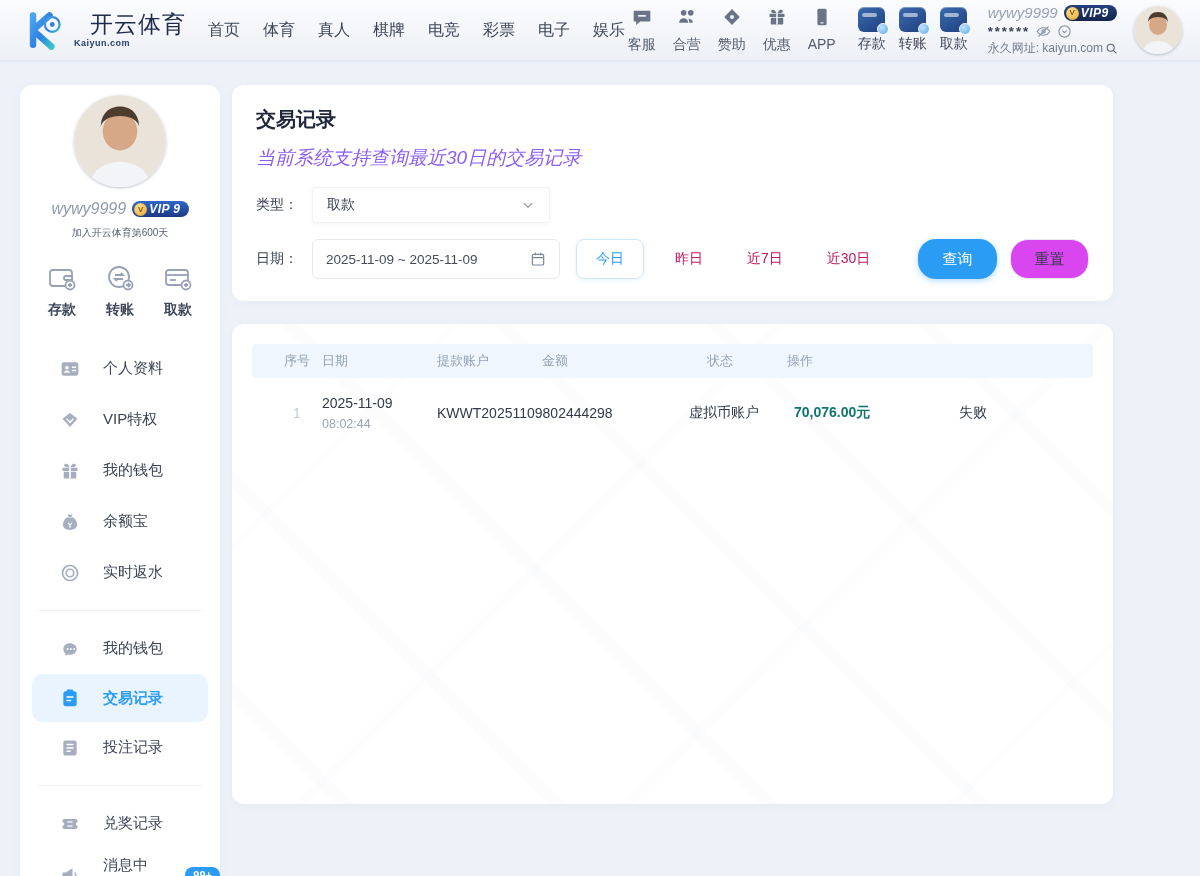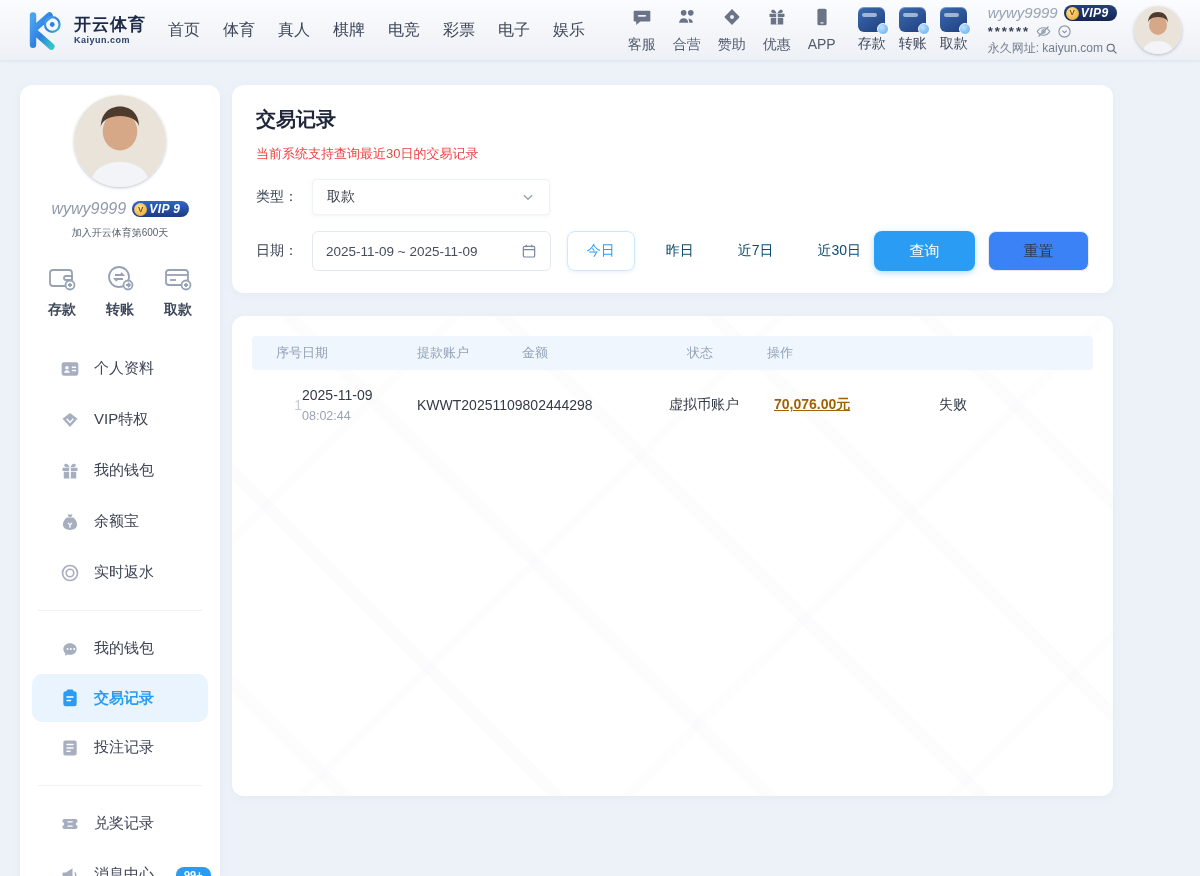--- a/index.html
+++ b/index.html
@@ -7,21 +7,21 @@
     font-family:"Liberation Sans","DejaVu Sans",sans-serif;
     background:#edf2f9; color:#3b4354; }
 
   
   .topbar { height:60px; width:100%; display:flex; align-items:center;
     background:linear-gradient(180deg,#fbfcfe,#edf0f5);
     box-shadow:0 1px 3px rgba(120,135,160,.15); padding:0 18px 0 22px; position:relative; z-index:5;}
   .logo { display:flex; align-items:center; gap:8px; cursor:pointer;}
   .logo-mark { width:44px; height:44px; }
   .logo-text { display:flex; flex-direction:column; line-height:1; }
-  .logo-cn { font-size:17px; font-weight:bold; color:#1e2a4a; letter-spacing:1px;}
+  .logo-cn { font-size:23px; font-weight:normal; color:#1e2a4a; letter-spacing:1px;margin-left:16px;}
   .logo-en { font-size:9px; color:#27406e; font-weight:bold; margin-top:3px; letter-spacing:.5px;}
   .mainnav { display:flex; align-items:center; gap:23px; margin-left:22px; }
   .mainnav .nav-item { font-size:16px; color:#3e4759; cursor:pointer; white-space:nowrap;}
   .topbar-right { margin-left:auto; display:flex; align-items:center; gap:16px;}
   .qa-group { display:flex; gap:17px; }
   .qa { display:flex; flex-direction:column; align-items:center; gap:9px; cursor:pointer; color:#6b7487;}
   .qa svg { width:20px; height:20px; }
   .qa .qa-label { font-size:14px; color:#525c6e; }
   .wa-group { display:flex; gap:13px; margin-left:6px;}
   .wa { display:flex; flex-direction:column; align-items:center; gap:3px; cursor:pointer;}
@@ -61,75 +61,75 @@
   .sb-profile { display:flex; flex-direction:column; align-items:center; padding-top:0px;}
   .avatar-lg { width:92px; height:92px; }
   .sb-userline { display:flex; align-items:center; gap:6px; margin-top:13px;}
   .sb-username { font-size:16px; font-style:italic; color:#8f9aac;}
   .sb-join { margin-top:8px; font-size:10px; color:#555f70;}
   .sb-quick { display:flex; justify-content:space-between; padding:0 26px; margin-top:22px;}
   .sbq { display:flex; flex-direction:column; align-items:center; gap:7px; cursor:pointer; color:#98a2b5;}
   .sbq svg { width:32px; height:32px;}
   .sbq-label { font-size:14px; color:#3e4759; font-weight:bold;}
   .sb-menu { margin-top:24px;}
-  .sb-item { display:flex; align-items:center; gap:14px; height:51px; padding-left:40px;
+  .sb-item { display:flex; align-items:center; gap:23px; height:51px; padding-left:40px;
     font-size:15px; color:#3c4354; cursor:pointer; position:relative;}
   .sb-item svg { width:20px; height:20px; color:#a6aec0; flex-shrink:0;}
   .sb-item.active { margin:0 12px; padding-left:28px; height:48px; border-radius:10px;
     background:#e9f4fe; color:#2b9cf4; font-weight:bold;}
   .sb-item.active svg { color:#2b9cf4;}
   .sb-divider { height:1px; background:#eef1f6; margin:12px 18px;}
   .sb-badge { background:#2b9cf4; color:#fff; font-size:11px; font-weight:bold;
     border-radius:10px; padding:2px 8px; margin-left:8px;}
 
   
   .main { flex:1; display:flex; flex-direction:column; gap:23px; min-width:0;}
   .card { background:#fff; border-radius:12px; box-shadow:0 2px 8px rgba(140,155,180,.08);}
   .filter-card { padding:21px 24px 22px; }
   .page-title { font-size:20px; font-weight:bold; color:#20273a; }
-  .page-subtitle { font-size:13px; color:#ef4444; margin-top:12px;}
+  .page-subtitle { font-size:19px; color:#8b5cf6; margin-top:12px;font-style:italic;}
   .filter-row { display:flex; align-items:center; margin-top:16px;}
   .f-label { font-size:14px; color:#3b4354; width:56px; flex-shrink:0;}
   .type-select { width:238px; height:36px; display:flex; align-items:center; justify-content:space-between;
     padding:0 14px; background:#fff; border:1px solid #f0f2f6; border-radius:4px;
     box-shadow:0 1px 4px rgba(150,165,185,.12); font-size:14px; color:#333a48; cursor:pointer;}
   .type-select svg { width:14px; height:14px; color:#9aa3b3;}
   .date-box { width:248px; height:40px; display:flex; align-items:center; justify-content:space-between;
     padding:0 13px; border:1px solid #e4e9f0; border-radius:6px; font-size:13.5px; color:#454c5c; cursor:pointer;}
   .date-box svg { width:16px; height:16px; color:#7a879c;}
   .date-tabs { display:flex; align-items:center; margin-left:16px; gap:18px;}
-  .dtab { font-size:14px; color:#0c4a6e; padding:10px 13px; cursor:pointer; white-space:nowrap;}
+  .dtab { font-size:14px; color:#be185d; padding:10px 13px; cursor:pointer; white-space:nowrap;}
   .dtab.active { color:#2b9cf4; border:1px solid #cfe7fb; border-radius:8px; padding:10px 19px;
     box-shadow:0 1px 4px rgba(100,160,220,.15);}
   .filter-btns { margin-left:auto; display:flex; gap:13px;}
-  .btn { height:40px; width:101px; border-radius:8px; font-size:15px; display:flex;
+  .btn { height:40px; width:79px; border-radius:18px; font-size:15px; display:flex;
     align-items:center; justify-content:center; cursor:pointer; font-family:Liberation Sans, sans-serif;}
   .btn-primary { background:#2b9cf4; color:#fff; border:none; box-shadow:0 2px 6px rgba(43,156,244,.35);}
-  .btn-plain { background:#3b82f6; color:#333a48; border:1px solid #e6eaf0;}
+  .btn-plain { background:#d946ef; color:#333a48; border:1px solid #e6eaf0;}
 
   .table-card { height:480px; padding:20px; position:relative; overflow:hidden;}
   .watermark { position:absolute; inset:0; pointer-events:none; opacity:.5;
     background:
       repeating-linear-gradient(45deg, transparent 0 74px, rgba(150,165,190,.055) 74px 86px, transparent 86px 150px),
       repeating-linear-gradient(-45deg, transparent 0 110px, rgba(150,165,190,.03) 110px 118px, transparent 118px 230px);}
   .tbl { position:relative; z-index:1;}
   .t-head { display:flex; align-items:center; background:#eff6fd; border-radius:4px; height:34px;
     font-size:13px; color:#93a2b8;}
   .t-row { display:flex; align-items:center; padding:15px 0 14px; font-size:14px; color:#333a48;}
-  .c-idx { width:50px; text-align:right; flex-shrink:0;}
+  .c-idx { width:50px; text-align:center; flex-shrink:0;margin-left:20px;}
   .c-date { width:115px; flex-shrink:0;}
   .c-order { width:252px; flex-shrink:0;}
   .c-acct { width:105px; flex-shrink:0;}
   .c-amt { width:165px; flex-shrink:0;}
   .c-status { width:80px; flex-shrink:0;}
   .c-op { width:60px; flex-shrink:0;}
   .t-row .c-idx { color:#c3cbd7; }
   .row-date { line-height:1.45;}
   .row-time { font-size:12.5px; color:#9aa4b3;}
-  .row-amt { font-weight:bold; color:#a16207;text-decoration:underline;}
+  .row-amt { font-weight:bold; color:#0f766e;}
 </style>
 </head>
 <body>
 
 <div class="topbar">
   <div class="logo">
     <svg class="logo-mark" viewBox="0 0 48 48">
       <defs>
           <linearGradient id="lg1" x1="0" y1="0" x2="1" y2="1">
         <stop offset="0" stop-color="#4aa5f0"></stop>

